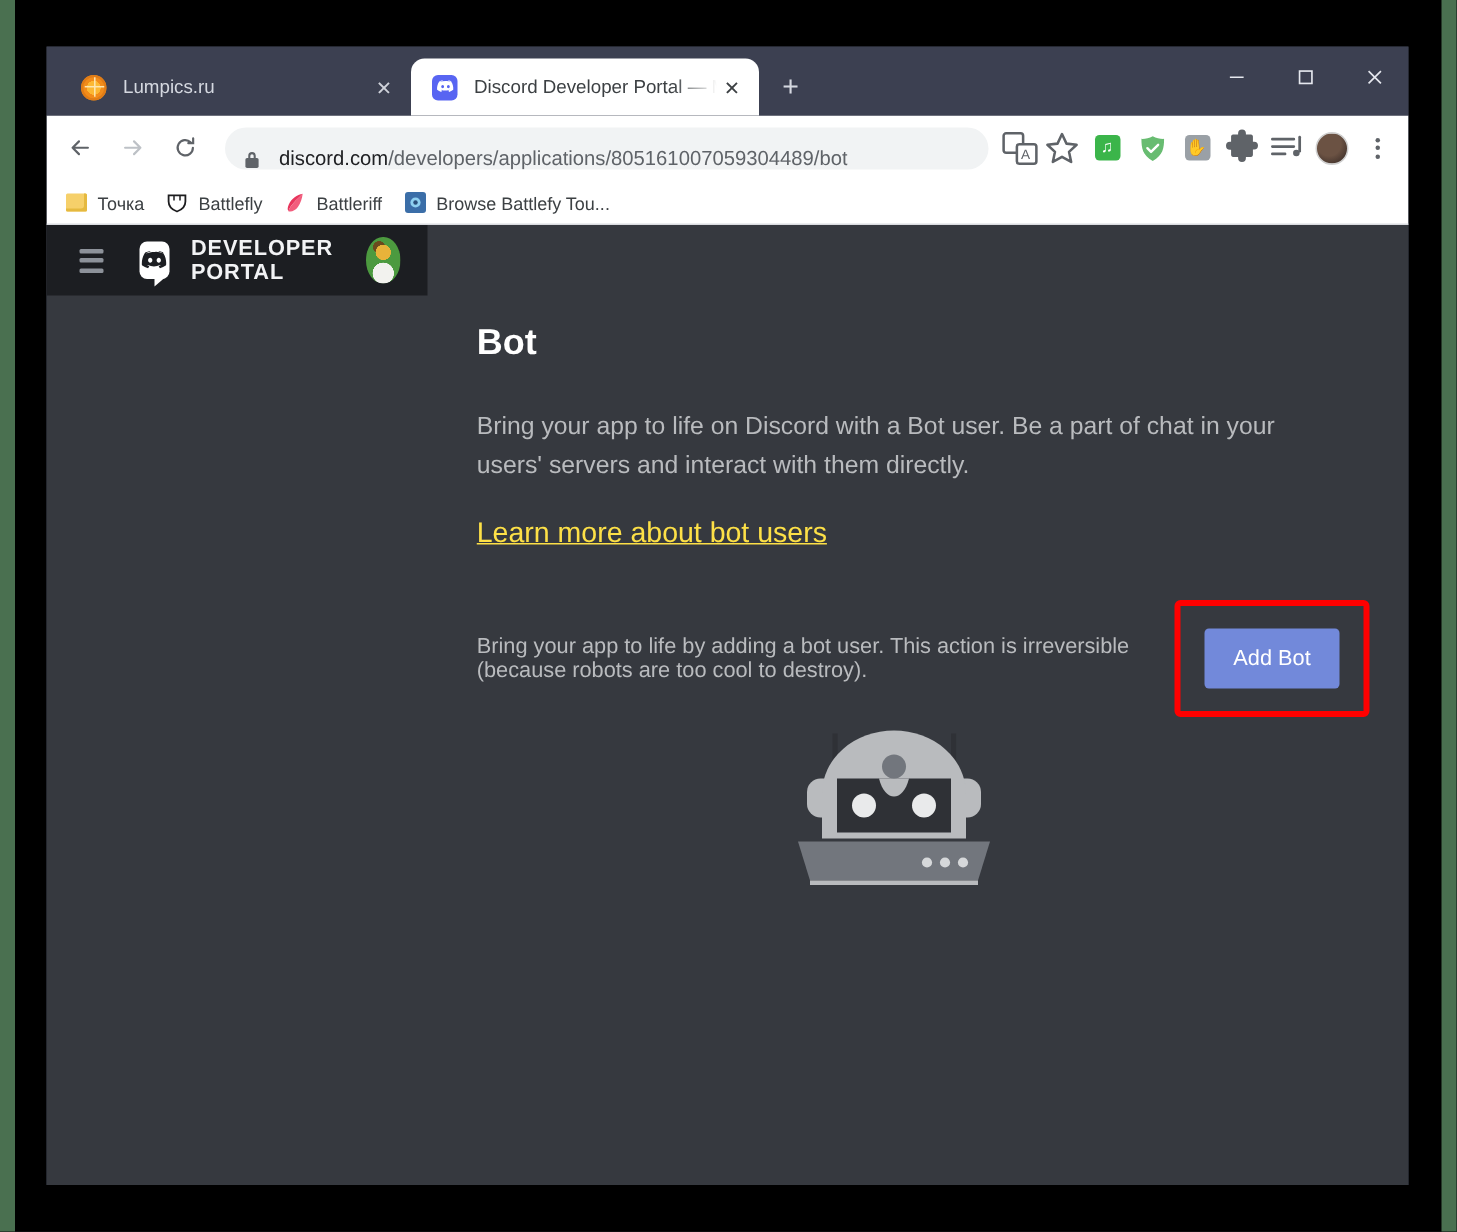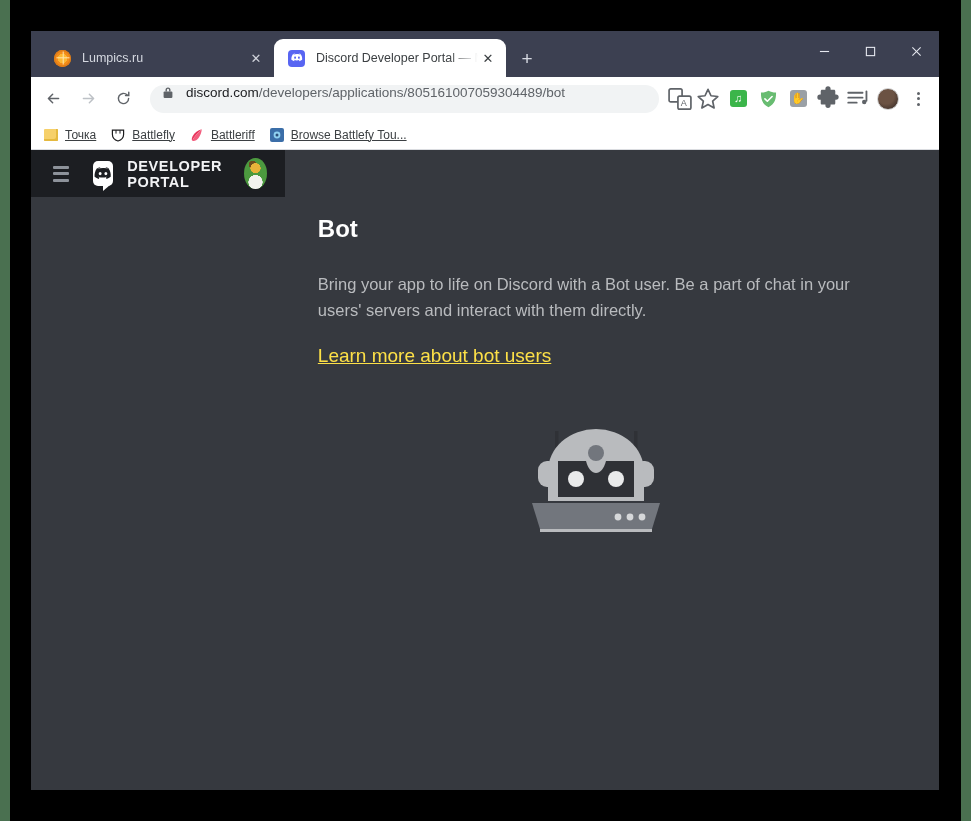--- a/index.html
+++ b/index.html
@@ -124,21 +124,21 @@
     display: flex; align-items: center; justify-content: center;
     margin-right: 3px;
   }
   .nav-btn svg { width: 17px; height: 17px; }
   .omnibox {
     flex: 1 1 auto;
     height: 28px;
     background: #f1f3f4;
     border-radius: 14px;
     display: flex;
-    align-items: flex-start;
+    align-items: flex-end;
     padding: 0 12px;
     margin: 0 6px 0 8px;
     min-width: 0;
   }
   .lock-icon { width: 12px; height: 13px; flex: 0 0 12px; margin-right: 12px; }
   .url-text {
     font-size: 13.5px;
     color: #5f6368;
     white-space: nowrap;
     overflow: hidden;
@@ -182,26 +182,25 @@
   
   .bookmarks {
     height: 30px;
     background: #ffffff;
     display: flex;
     align-items: center;
     padding: 0 8px 0 12px;
     border-bottom: 1px solid #dadce0;
   }
   .bm {
-    display: flex; align-items: center;
+    display: flex; align-items: flex-end;
     margin-right: 14px;
     font-size: 12px;
     color: #3c4043;
     white-space: nowrap;
-    text-decoration: underline;
   }
   .bm-ico {
     width: 16px; height: 16px; flex: 0 0 16px;
     margin-right: 6px;
     display: flex; align-items: center; justify-content: center;
   }
   .bm-folder {
     width: 14px; height: 12px; border-radius: 1px;
     background: #f6d06a;
     box-shadow: inset -3px -3px 0 -1px #e5b93f;
@@ -505,20 +504,27 @@
       <div class="brand-text">DEVELOPER PORTAL</div>
       <div class="header-avatar"></div>
     </div>
 
     <div class="content">
       <div class="page-title">Bot</div>
       <div class="lead">Bring your app to life on Discord with a Bot user. Be a part of chat in your users' servers and interact with them directly.</div>
       <a class="link" href="#">Learn more about bot users</a>
 
       <div class="section">
+        <div class="section-row">
+          <div class="section-desc">Bring your app to life by adding a bot user. This action is irreversible (because robots are too cool to destroy).</div>
+          <div class="btn-wrap">
+            <button class="add-bot-btn">Add Bot</button>
+            <div class="annotation"></div>
+          </div>
+        </div>
 
         <div class="robot-wrap">
           <svg class="robot" viewBox="0 0 148 118">
 
             <rect x="33" y="12" width="3.4" height="40" fill="#2f3136"></rect>
             <rect x="112" y="12" width="3.4" height="40" fill="#2f3136"></rect>
 
             <rect x="16" y="42" width="20" height="26" rx="9" fill="#b9bbbe"></rect>
             <rect x="112" y="42" width="20" height="26" rx="9" fill="#b9bbbe"></rect>
 

